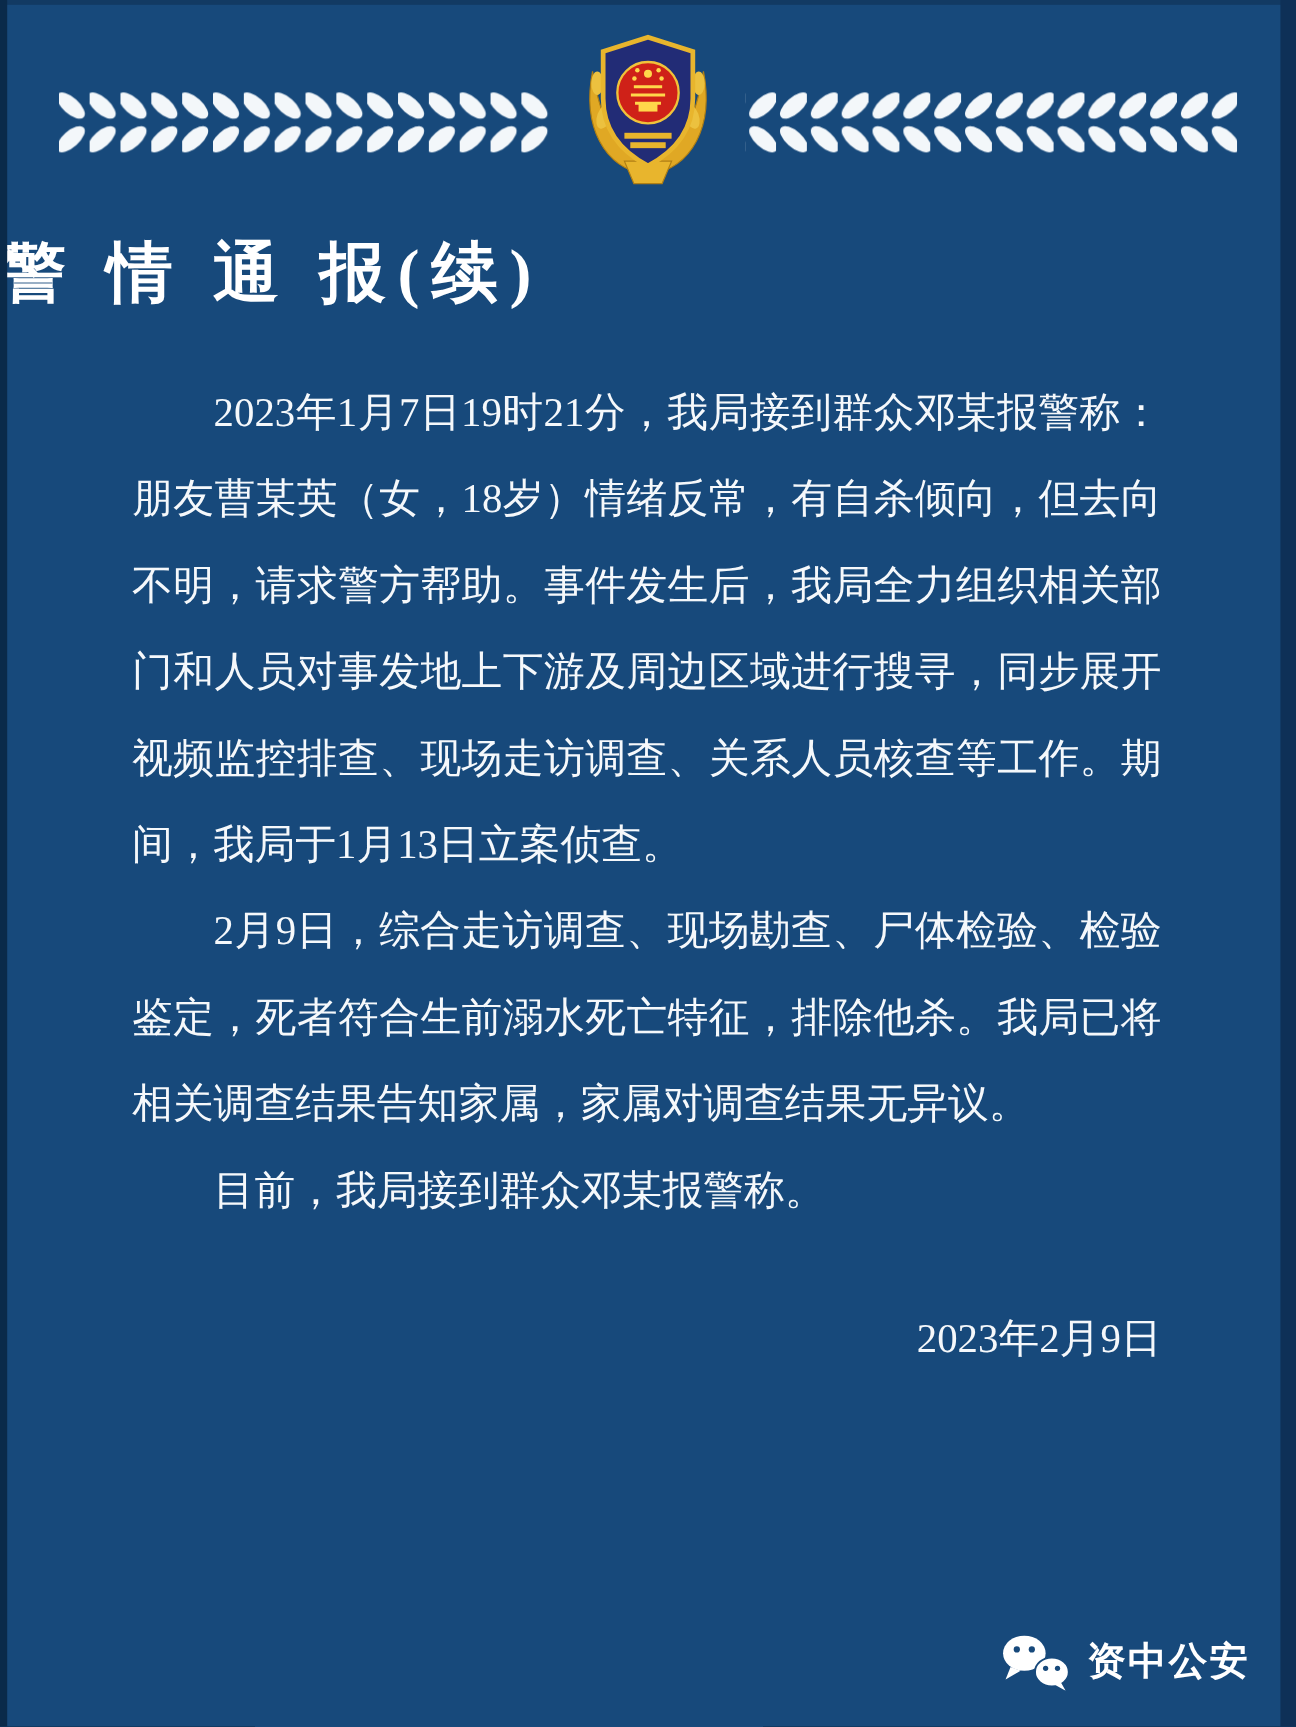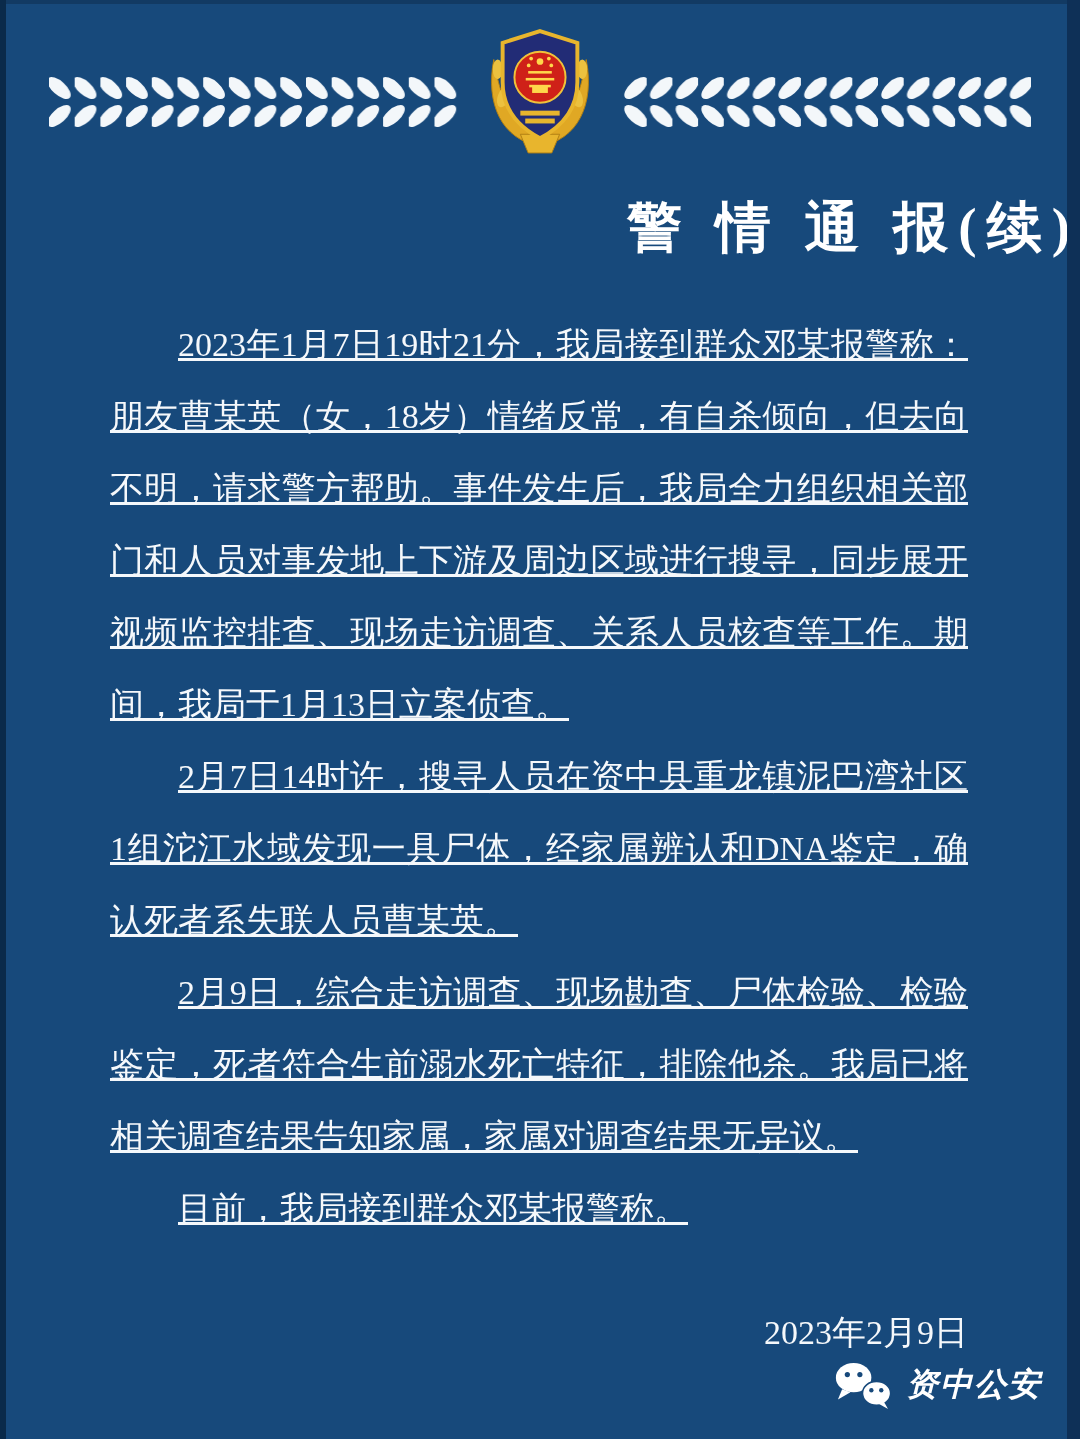--- a/index.html
+++ b/index.html
@@ -22,60 +22,58 @@
     display:flex;
     justify-content:center;
     align-items:flex-start;
     gap:22px;
   }
   .chevrons{margin-top:46px;display:block;}
   .badge{display:block;}
 
   h1{
     margin:40px 0 0 0;
-    text-align:right;
+    text-align:left;
     font-size:55px;
     line-height:1.15;
     font-weight:bold;
     letter-spacing:10px;
     color:#ffffff;
   }
 
   main{
     margin-top:50px;
     padding:0 112px 0 110px;
   }
   main p{
     margin:0;
     font-size:34px;
     line-height:72px;
     text-align:justify;
     text-justify:inter-ideograph;
     text-indent:2em;
     color:#f5f8fb;
-    text-decoration:underline;
   }
 
   .signature{
     margin-top:52px;
     padding:0 112px 0 110px;
     text-align:right;
     font-size:34px;
     line-height:72px;
     color:#f5f8fb;
   }
 
   .footer{
     position:absolute;
     right:38px;
     bottom:30px;
     display:flex;
     align-items:center;
     gap:12px;
-    font-style:italic;
   }
   .footer .account{
     font-family:"Liberation Sans","DejaVu Sans",sans-serif;
     font-weight:bold;
     font-size:32px;
     color:#ffffff;
     letter-spacing:2px;
   }
 </style>
 </head>
@@ -136,21 +134,20 @@
         </pattern>
       </defs>
       <rect width="410" height="60" fill="url(#chevL)"></rect>
     </svg>
   </header>
 
   <h1>警 情 通 报(续)</h1>
 
   <main>
     <p>2023年1月7日19时21分，我局接到群众邓某报警称：朋友曹某英（女，18岁）情绪反常，有自杀倾向，但去向不明，请求警方帮助。事件发生后，我局全力组织相关部门和人员对事发地上下游及周边区域进行搜寻，同步展开视频监控排查、现场走访调查、关系人员核查等工作。期间，我局于1月13日立案侦查。</p>
-    <p>2月7日14时许，搜寻人员在资中县重龙镇泥巴湾社区1组沱江水域发现一具尸体，经家属辨认和DNA鉴定，确认死者系失联人员曹某英。</p>
     <p>2月9日，综合走访调查、现场勘查、尸体检验、检验鉴定，死者符合生前溺水死亡特征，排除他杀。我局已将相关调查结果告知家属，家属对调查结果无异议。</p>
     <p>目前，我局接到群众邓某报警称。</p>
   </main>
 
   <div class="signature">
     <div>2023年2月9日</div>
   </div>
 
   <div class="footer">
     <svg width="62" height="48" viewBox="0 0 58 46" aria-hidden="true">

